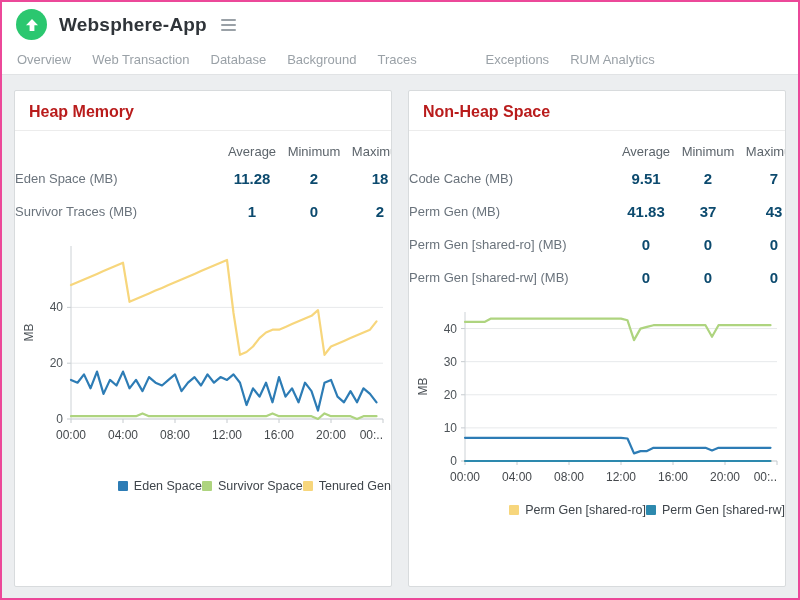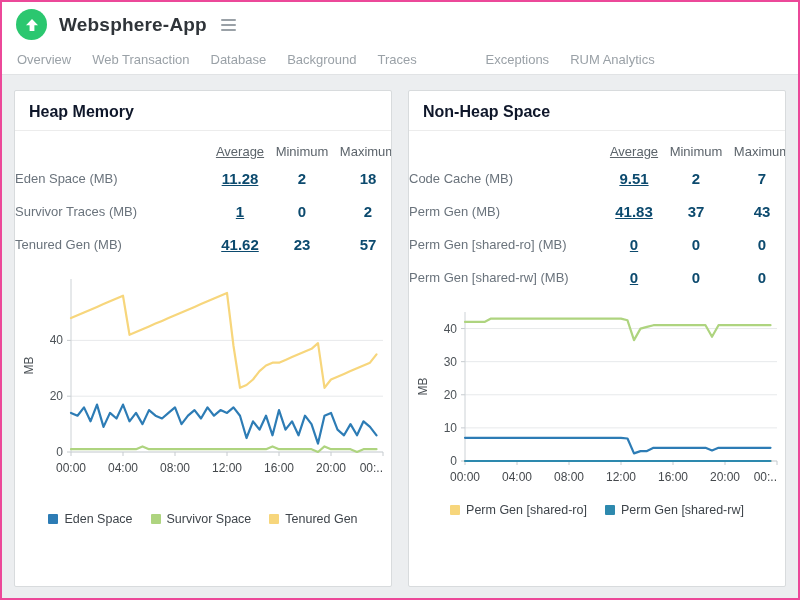--- a/index.html
+++ b/index.html
@@ -14,42 +14,42 @@
   .menu-icon span { display:block; width:15px; height:2px; background:#9aa1a7; border-radius:1px; }
 
   
   .tabbar { background:#fff; border-bottom:1px solid #e1e3e5; padding:0 14px; display:flex; gap:19px; height:28px; }
   .tab { font-size:13px; color:#9aa1a7; padding:5px 1px 0; cursor:pointer; white-space:nowrap; }
   .tab.active { color:#23272b; font-weight:bold; border-bottom:3px solid #6b7176;margin-top:40px; }
 
   
   .content { padding:15px 12px; display:flex; gap:16px; }
   .panel { width:380px; height:497px; background:#fff; border:1px solid #d8dbdd; border-radius:2px; overflow:hidden; }
-  .panel-title { font-size:16px; font-weight:bold; color:#0f172a; padding:12px 14px 9px; }
+  .panel-title { font-size:16px; font-weight:bold; color:#b91c1c; padding:12px 14px 9px; }
   .divider { border-bottom:1px solid #ececec; }
 
   
   .metric-table { padding-top:6px; }
   .mrow { display:flex; align-items:flex-start; padding:8px 0; }
   .mrow.mhead { padding:6px 0 2px; }
   .mlabel { flex:0 0 186px; color:#6a737c; font-size:13px; line-height:17px; }
   .mval { flex:0 0 62px; text-align:center; font-size:15px; font-weight:bold; color:#0c4a6e; line-height:17px; }
-  .mval.first { margin-left:8px;text-decoration:underline; }
+  .mval.first { margin-left:20px; }
   .mval.last { flex:0 0 70px; }
   .mhead .mval { font-size:13px; font-weight:normal; color:#5c646b; white-space:nowrap; }
 
   
   svg.chart { display:block; margin:10px 0 0 4px; }
   svg.chart text { font-family:"Liberation Sans", sans-serif; }
 
   
   .legend { display:flex; flex-direction:column; gap:9px; }
   .panel[data-panel="0"] .legend { margin-top:34px; }
   .panel[data-panel="1"] .legend { margin-top:16px; }
-  .legend-row { display:flex; justify-content:center; gap:18px; }
+  .legend-row { display:flex; justify-content:flex-end; }
   .legend-item { display:flex; align-items:center; gap:6px; cursor:pointer; }
   .legend-swatch { width:10px; height:10px; border-radius:1px; }
   .legend-label { font-size:12.5px; color:#3f454b; }
 </style>
 </head>
 <body>
 
 <div class="page">
 
   <div class="header">
@@ -93,26 +93,20 @@
             <div class="mlabel">Eden Space (MB)</div>
             <div class="mval first">11.28</div>
             <div class="mval">2</div>
             <div class="mval last">18</div>
           </div>
           <div class="mrow">
             <div class="mlabel">Survivor Traces (MB)</div>
             <div class="mval first">1</div>
             <div class="mval">0</div>
             <div class="mval last">2</div>
-          </div>
-          <div class="mrow">
-            <div class="mlabel">Tenured Gen (MB)</div>
-            <div class="mval first">41.62</div>
-            <div class="mval">23</div>
-            <div class="mval last">57</div>
           </div>
         </div>
       <svg class="chart" width="372" height="207">
           <line x1="52" x2="364" y1="181" y2="181" stroke="#e7e9eb" stroke-width="1"></line>
           <line x1="48" x2="52" y1="181" y2="181" stroke="#c6cbcf" stroke-width="1"></line>
           <text x="44" y="185" text-anchor="end" fill="#4d5358" font-size="12">0</text>
           <line x1="52" x2="364" y1="125.19354838709678" y2="125.19354838709678" stroke="#e7e9eb" stroke-width="1"></line>
           <line x1="48" x2="52" y1="125.19354838709678" y2="125.19354838709678" stroke="#c6cbcf" stroke-width="1"></line>
           <text x="44" y="129.19354838709677" text-anchor="end" fill="#4d5358" font-size="12">20</text>
           <line x1="52" x2="364" y1="69.38709677419355" y2="69.38709677419355" stroke="#e7e9eb" stroke-width="1"></line>

